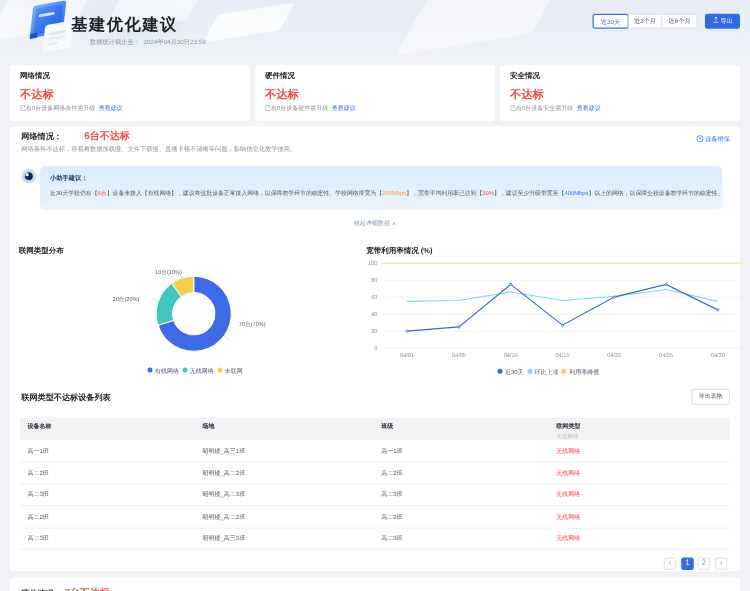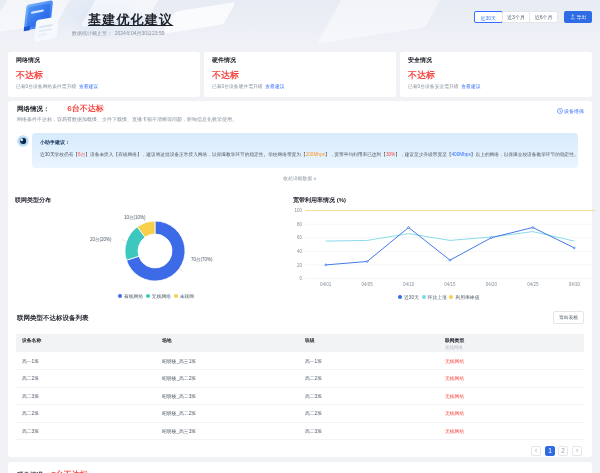--- a/index.html
+++ b/index.html
@@ -7,21 +7,21 @@
 body { font-family:"Liberation Sans", sans-serif; background:#f0f2f5; position:relative; }
 #page { position:absolute; left:0; top:0; width:600px; height:473px; overflow:hidden; }
 .red { color:#f54a45; }
 .blue { color:#3370ff; }
 
 
 #hdr { position:absolute; left:0; top:0; width:600px; height:48px;
   background:linear-gradient(180deg,#e7ebf3 0%,#edf0f6 70%,#f0f2f5 100%); overflow:hidden;}
 .shape { position:absolute; border-radius:6px; }
 
-#title { position:absolute; left:88px; top:11px; font-size:13px; font-weight:bold; color:#1d2129; letter-spacing:1.2px;text-decoration:underline;}
+#title { position:absolute; left:57px; top:11px; font-size:13px; font-weight:bold; color:#1d2129; letter-spacing:1.2px;}
 #subtitle { position:absolute; left:72px; top:30px; font-size:5px; color:#8a919f; }
 
 
 #seg { position:absolute; left:474px; top:11px; width:84px; height:12px; background:#fff;
   border:1px solid #e5e6eb; border-radius:2px; display:flex; }
 #seg .s { flex:1; font-size:5px; color:#4e5969; text-align:center; line-height:10px; border-left:1px solid #e5e6eb; }
 #seg .s:first-child { border-left:none; }
 #seg .s.on { color:#3370ff; border:1px solid #3370ff; border-radius:2px; margin:-1px; background:#fff; line-height:12px;}
 #btn-export { position:absolute; left:564px; top:11px; width:28px; height:12px; background:#2f6be5; border-radius:2px;
   color:#fff; font-size:5px; text-align:center; line-height:12px; }

